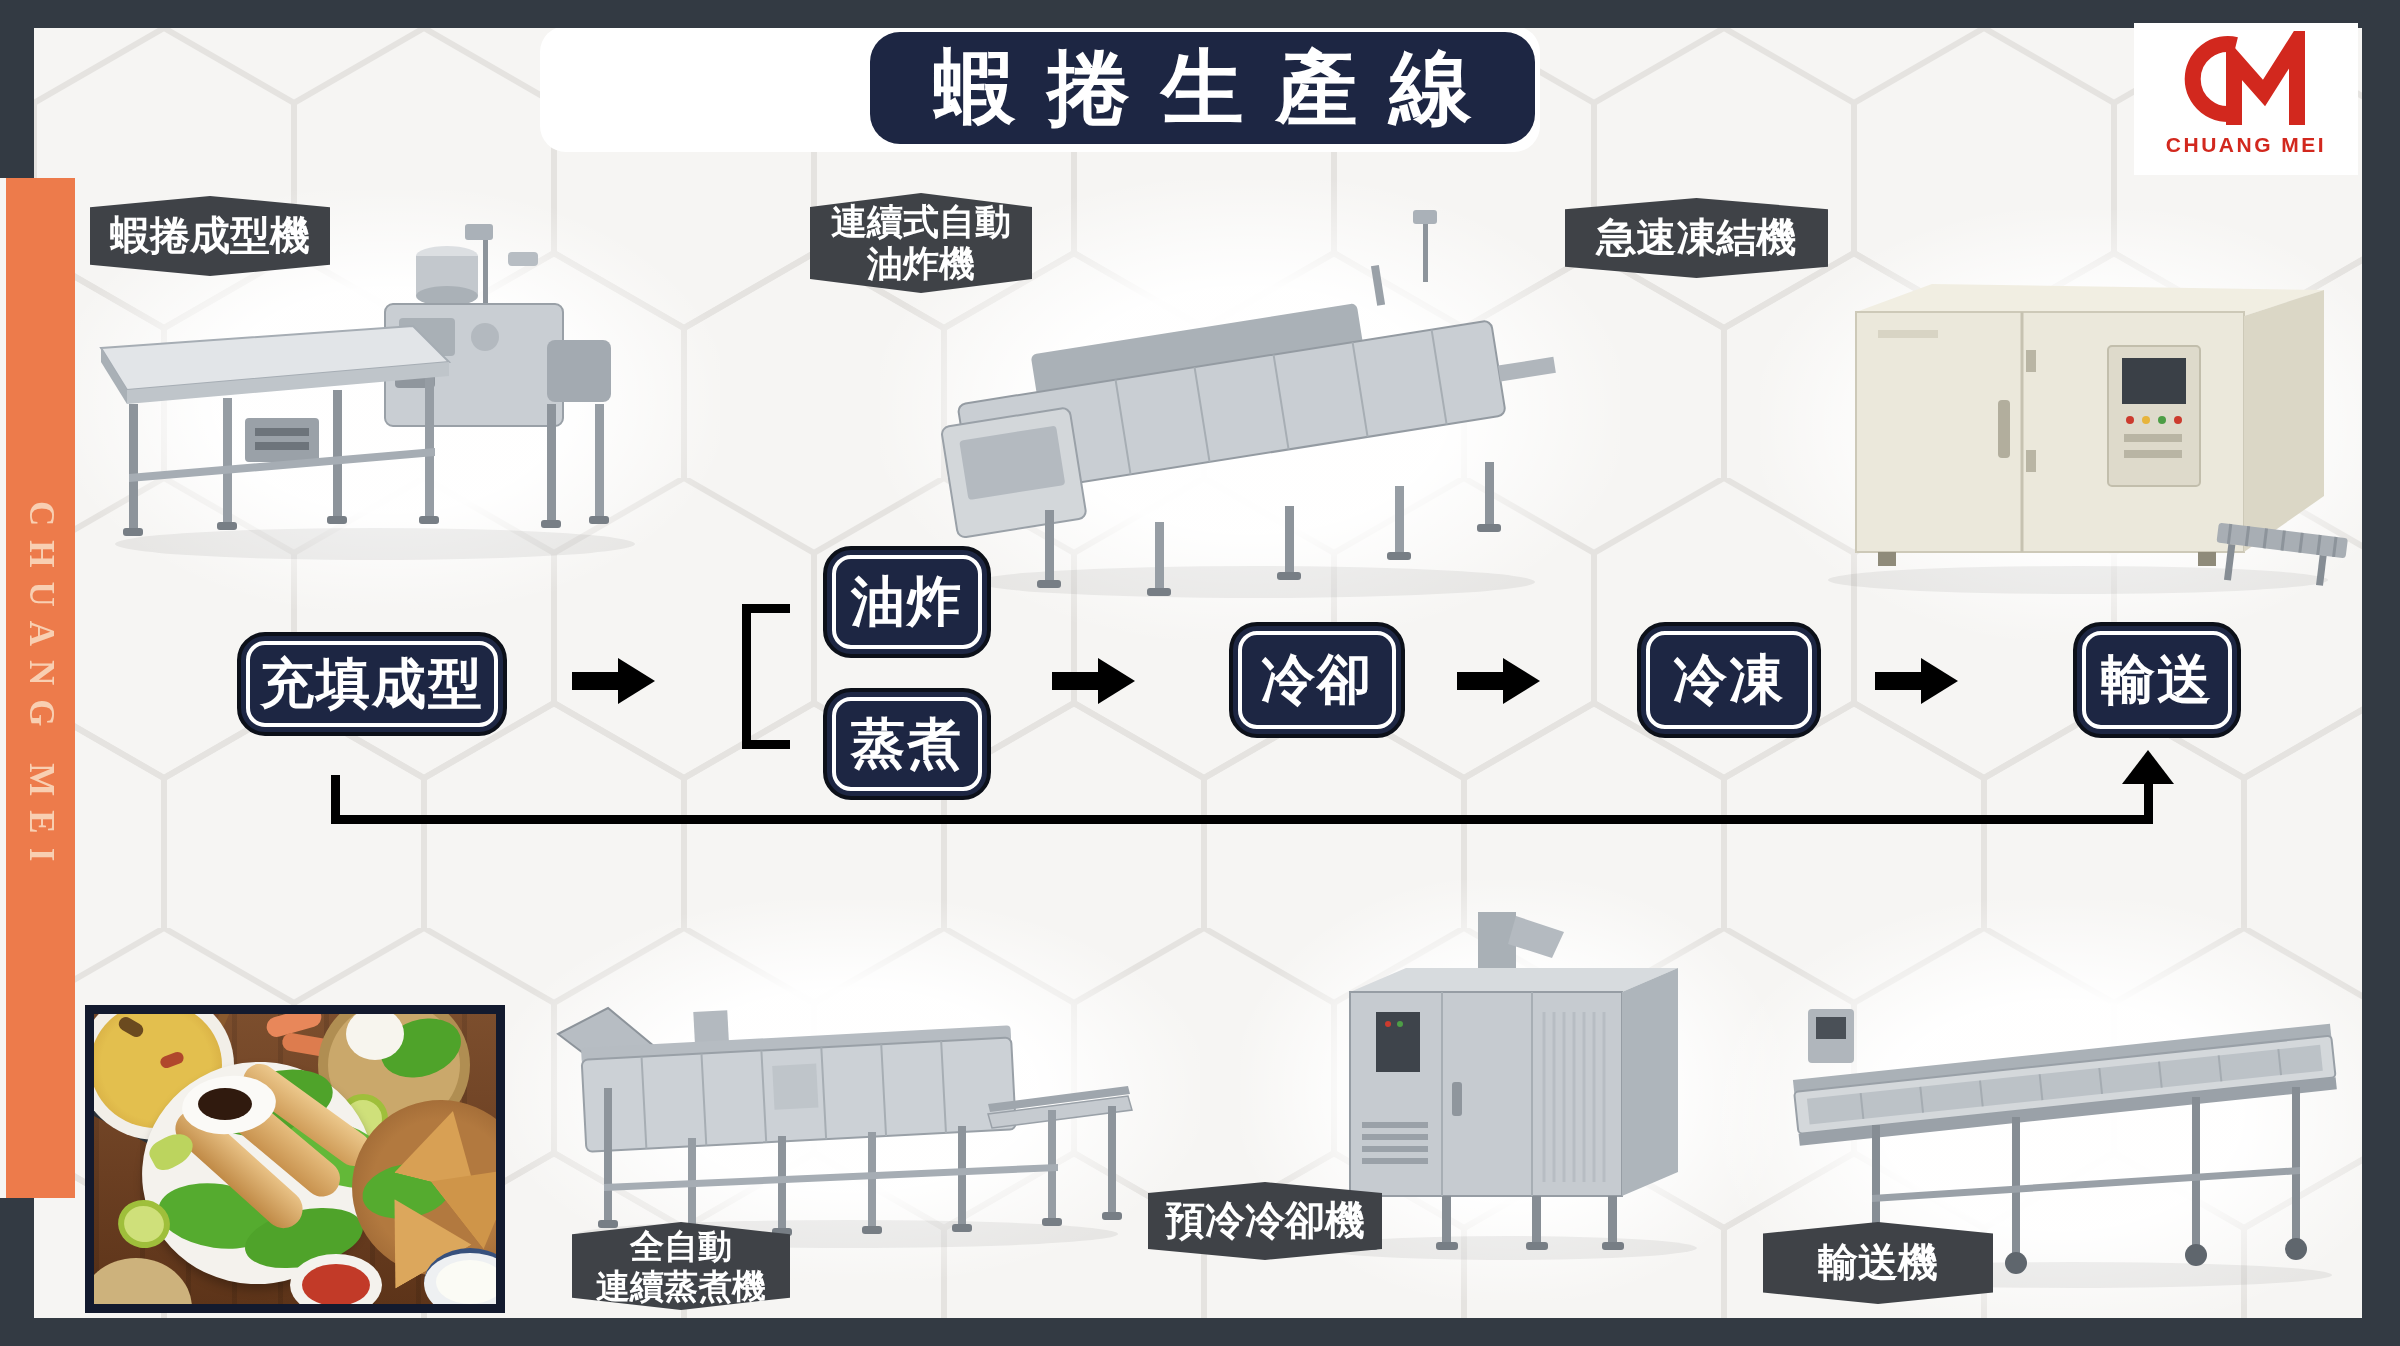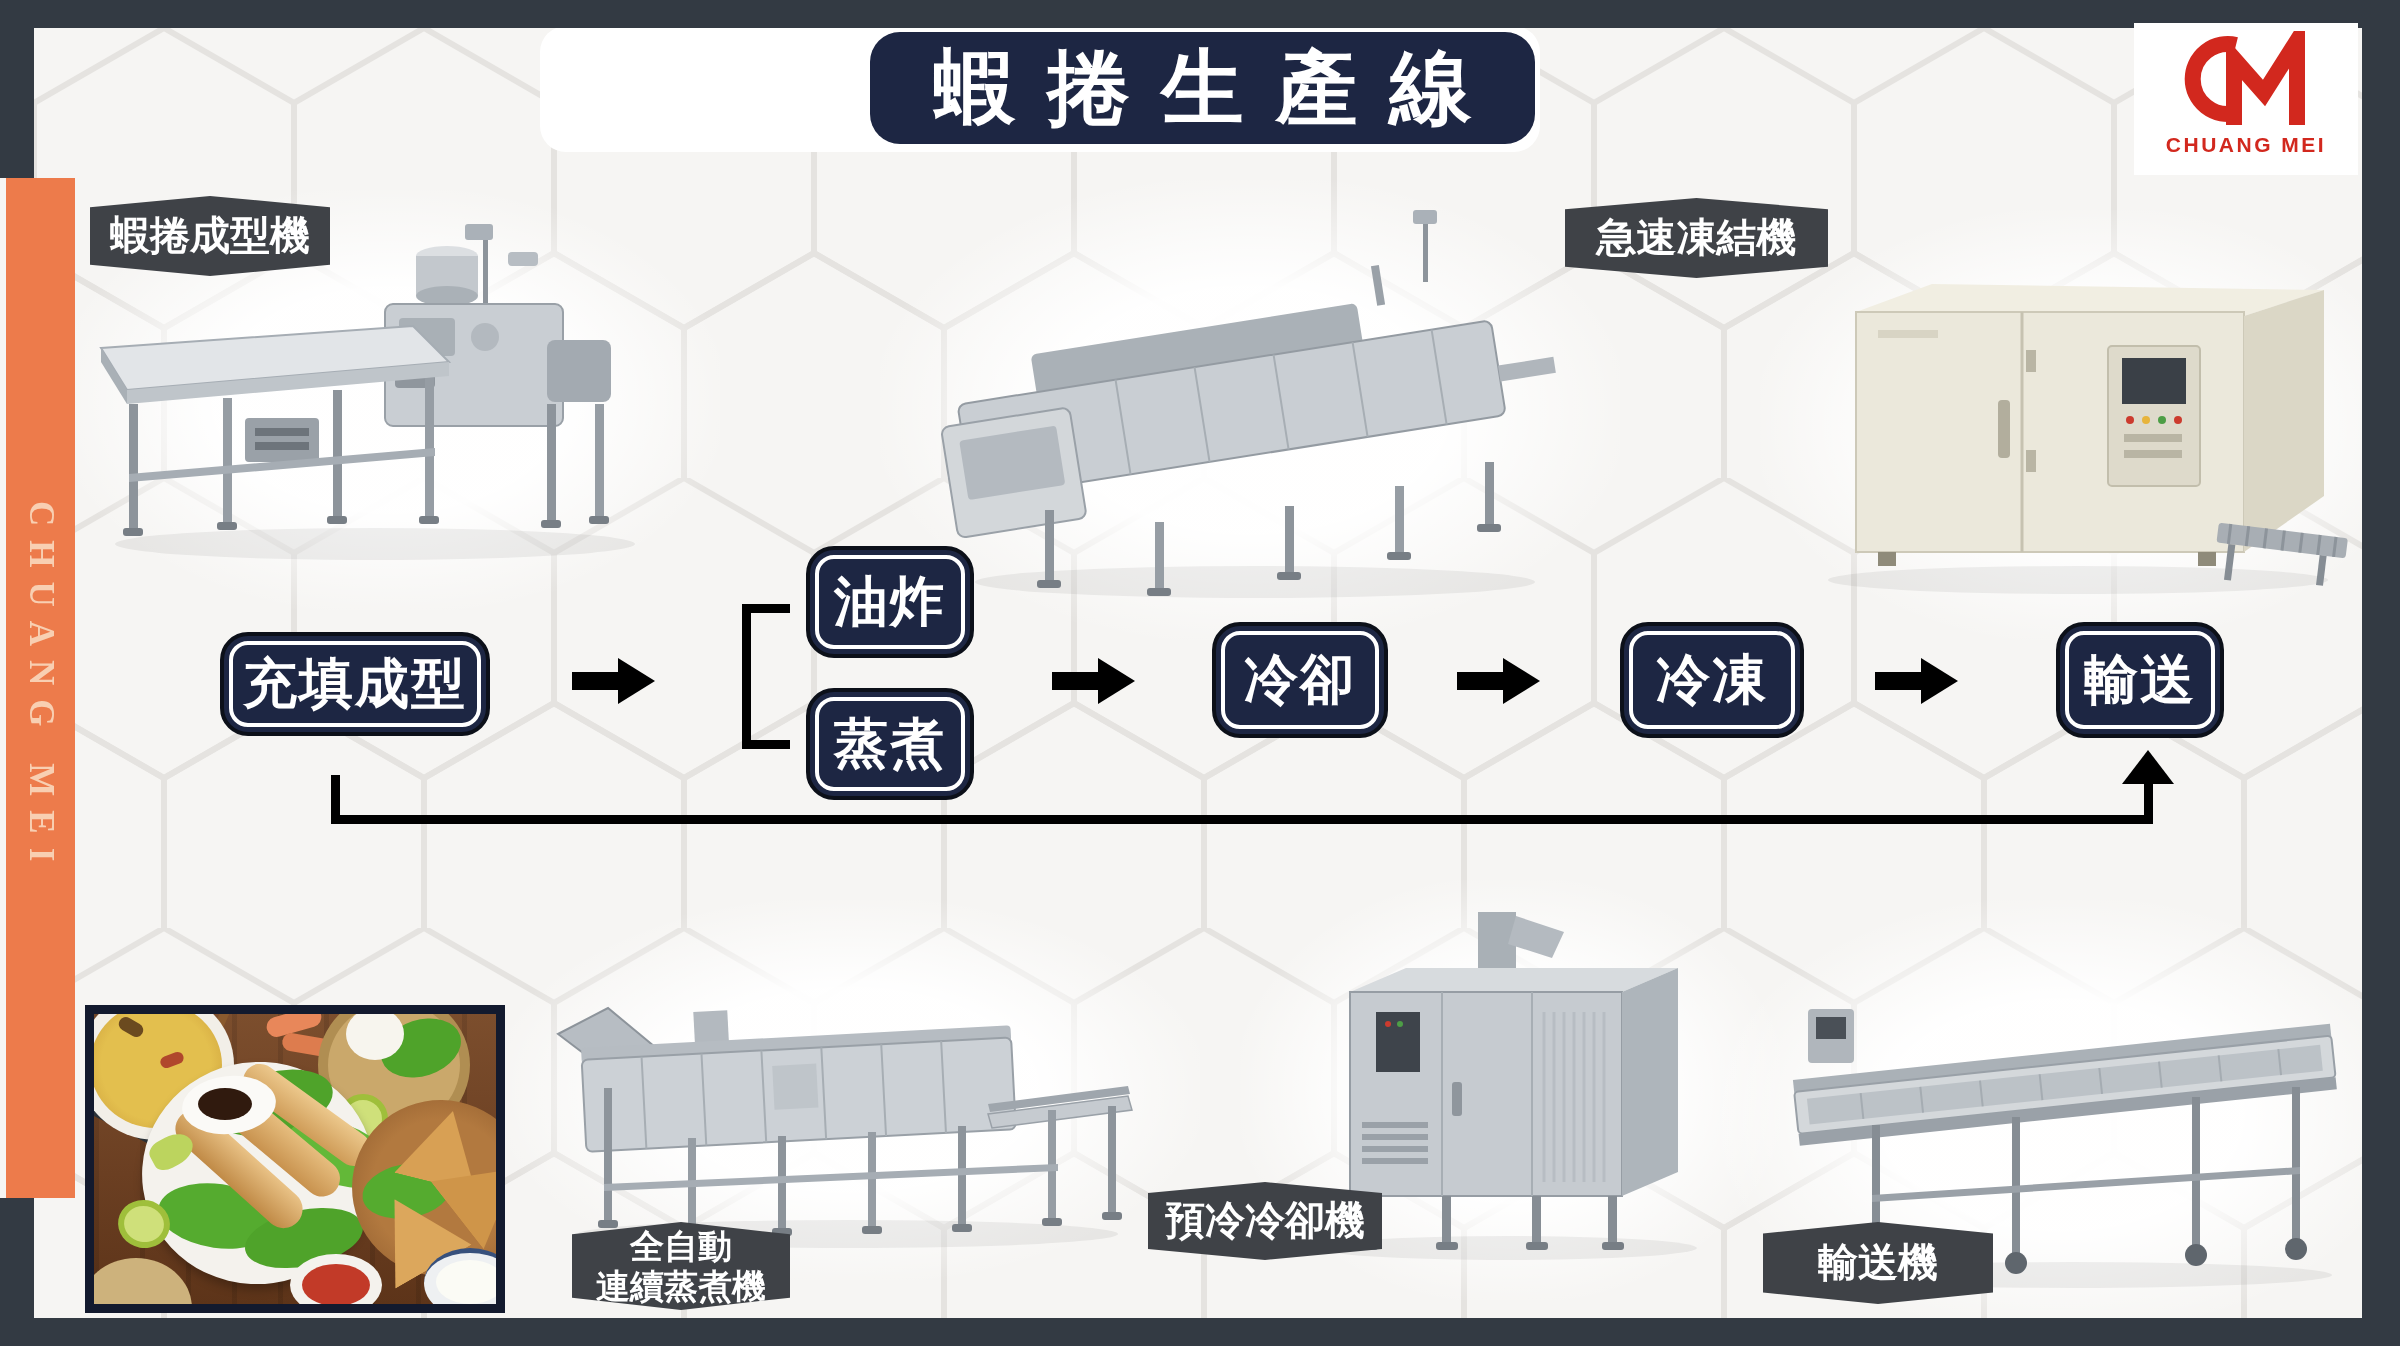--- a/index.html
+++ b/index.html
@@ -23,21 +23,21 @@
   .logo-panel{position:absolute;left:2134px;top:23px;width:224px;height:152px;background:#fff;z-index:7;
            display:flex;flex-direction:column;align-items:center;}
   .logo-name{color:#d2281e;font-family:"Liberation Sans",sans-serif;font-weight:700;font-size:21px;
            letter-spacing:2.5px;margin-top:2px;}
   
   .badge{position:absolute;background:#3f4247;color:#fff;display:flex;flex-direction:column;
          align-items:center;justify-content:center;font-weight:700;text-align:right;z-index:3;
          clip-path:polygon(0 14%,50% 0,100% 14%,100% 86%,50% 100%,0 86%);line-height:1.18;}
   
   .node{position:absolute;background:#1d2643;border:4px solid #0c1019;border-radius:28px;
-        display:flex;align-items:center;justify-content:center;z-index:4;}
+        display:flex;align-items:center;justify-content:center;z-index:4;margin-left:17px;}
   .node::before{content:"";position:absolute;inset:5px;border:4px solid #fff;border-radius:19px;}
   .node-label{color:#fff;font-weight:700;font-size:54px;letter-spacing:2px;position:relative;}
   
   .arrow{position:absolute;width:84px;height:46px;z-index:4;}
   .arrow::before{content:"";position:absolute;left:0;top:14px;width:46px;height:18px;background:#000;}
   .arrow::after{content:"";position:absolute;left:46px;top:0;width:0;height:0;
         border-top:23px solid transparent;border-bottom:23px solid transparent;border-left:37px solid #000;}
   .line{position:absolute;background:#000;z-index:4;}
   .head-up{position:absolute;width:0;height:0;border-left:26px solid transparent;
         border-right:26px solid transparent;border-bottom:34px solid #000;z-index:4;}
@@ -279,20 +279,24 @@
     <div class="p" style="left:196px;top:240px;width:92px;height:62px;background:#f4f2ed;border-radius:50%"></div>
     <div class="p" style="left:208px;top:250px;width:68px;height:42px;background:#c23a28;border-radius:50%"></div>
     <div class="p" style="left:330px;top:234px;width:92px;height:70px;background:#eef0f2;border-radius:50%;border-top:5px solid #37507c"></div>
     <div class="p" style="left:342px;top:246px;width:68px;height:44px;background:#fbfbf5;border-radius:50%"></div>
     <div class="p" style="left:-14px;top:244px;width:112px;height:100px;background:#cdb27c;border-radius:50%"></div>
   </div>
 
   <div class="badge" style="left:90px;top:196px;width:240px;height:80px;font-size:40px">
     <span>蝦捲成型機</span>
   </div>
+  <div class="badge" style="left:810px;top:193px;width:222px;height:100px;font-size:36px">
+    <span>連續式自動</span>
+    <span>油炸機</span>
+  </div>
   <div class="badge" style="left:1565px;top:198px;width:263px;height:80px;font-size:40px">
     <span>急速凍結機</span>
   </div>
   <div class="badge" style="left:572px;top:1222px;width:218px;height:88px;font-size:34px">
     <span>全自動</span>
     <span>連續蒸煮機</span>
   </div>
   <div class="badge" style="left:1148px;top:1182px;width:234px;height:78px;font-size:40px">
     <span>預冷冷卻機</span>
   </div>

